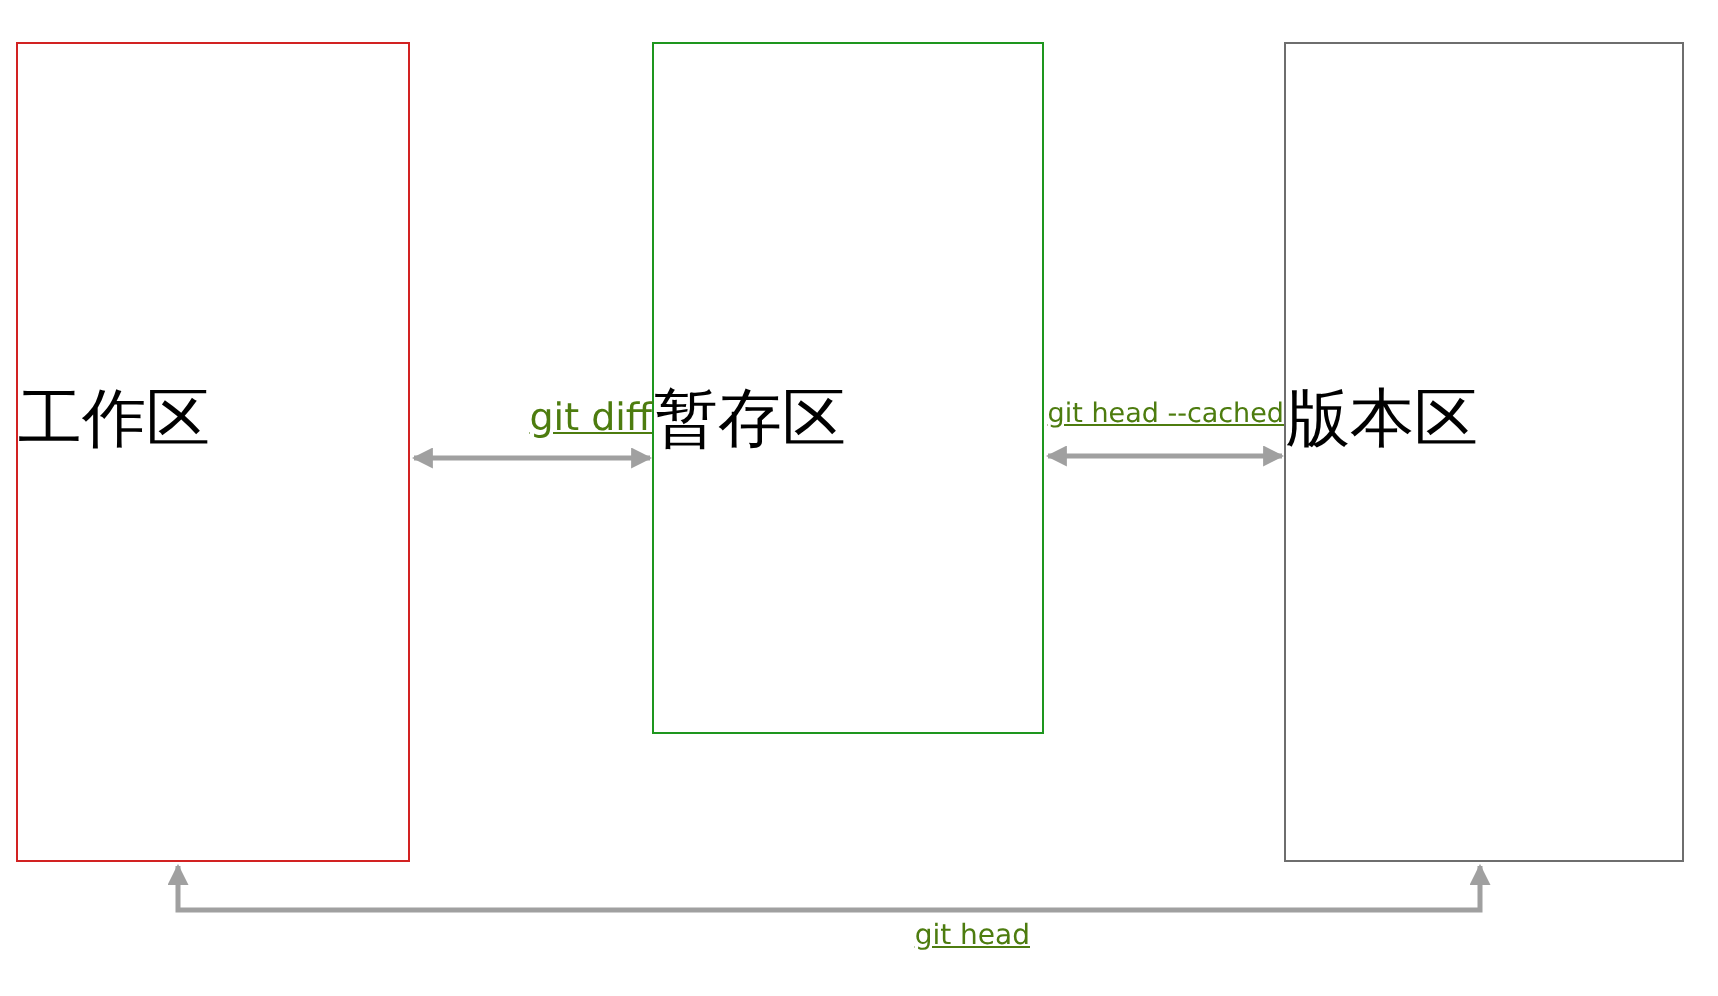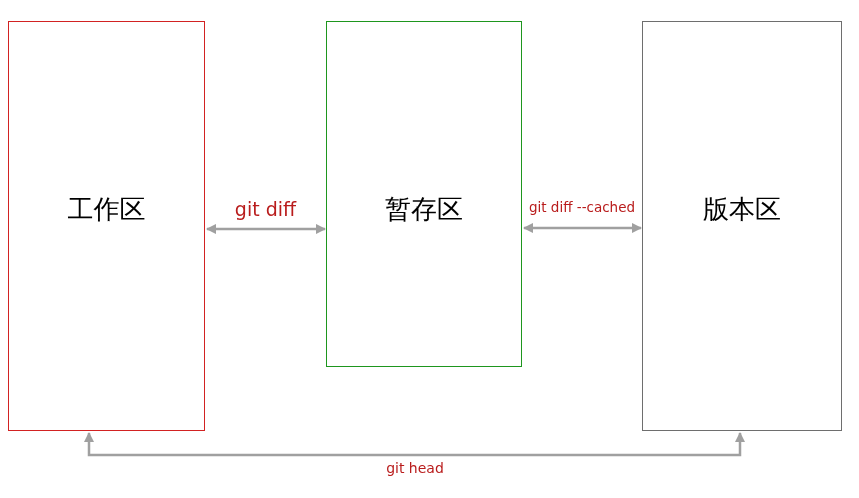--- a/index.html
+++ b/index.html
@@ -20,30 +20,31 @@
       box-sizing: border-box;
       background: #ffffff;
       border-width: 1.5px;
       border-style: solid;
     }
     .box-label {
       position: absolute;
       left: 0;
       right: 0;
       top: 172px;
-      text-align: center;
-      font-size: 26px;
+      text-align: left;
+      font-size: 32px;
       line-height: 30px;
       white-space: nowrap;
     }
     .edge-label {
       position: absolute;
       white-space: nowrap;
-      text-align: center;
-      color: #b91c1c;
+      text-align: right;
+      color: #4d7c0f;
+      text-decoration: underline;
     }
     svg.connectors {
       position: absolute;
       left: 0;
       top: 0;
       width: 859px;
       height: 498px;
       pointer-events: none;
     }
   </style>
@@ -71,15 +72,15 @@
 <div class="box" style="left:326px; top:21px; width:196px; height:346px; border-color:#1e961e;">
   <div class="box-label">暂存区</div>
 </div>
 
 <div class="box" style="left:642px; top:21px; width:200px; height:410px; border-color:#6e6e6e;">
   <div class="box-label">版本区</div>
 </div>
 
 <div class="edge-label" style="left:205px; width:121px; top:198px; font-size:19px; line-height:22px;">git diff</div>
 
-<div class="edge-label" style="left:522px; width:120px; top:198px; font-size:13.5px; line-height:18px;">git diff --cached</div>
+<div class="edge-label" style="left:522px; width:120px; top:198px; font-size:13.5px; line-height:18px;">git head --cached</div>
 
 <div class="edge-label" style="left:315px; width:200px; top:457px; font-size:14px; line-height:22px;">git head</div>
 
 </body></html>

